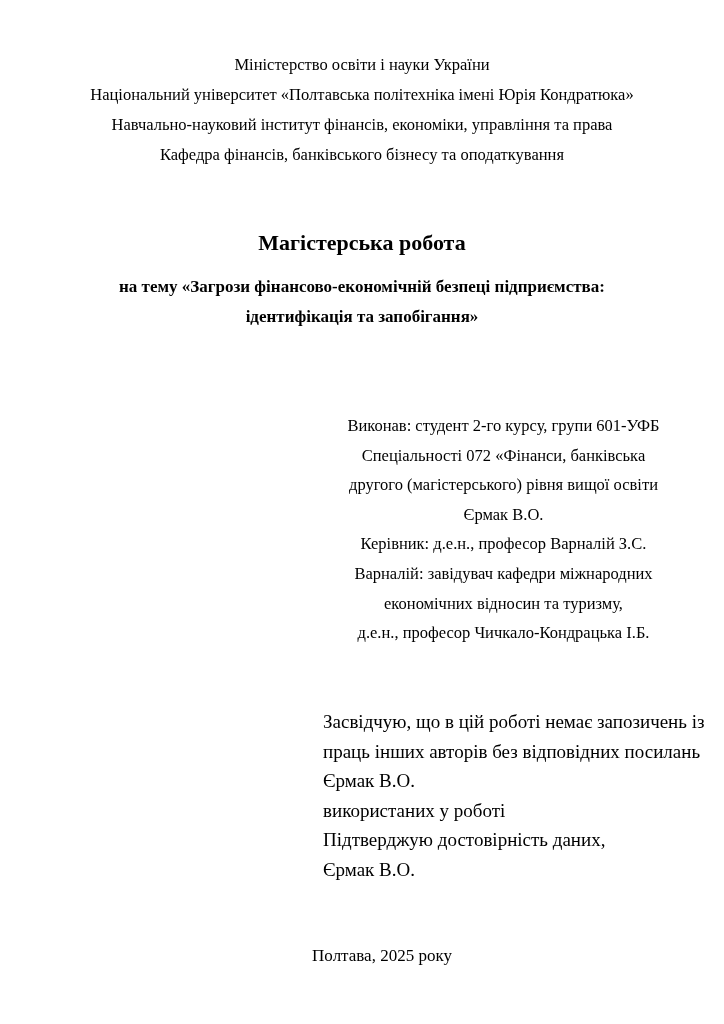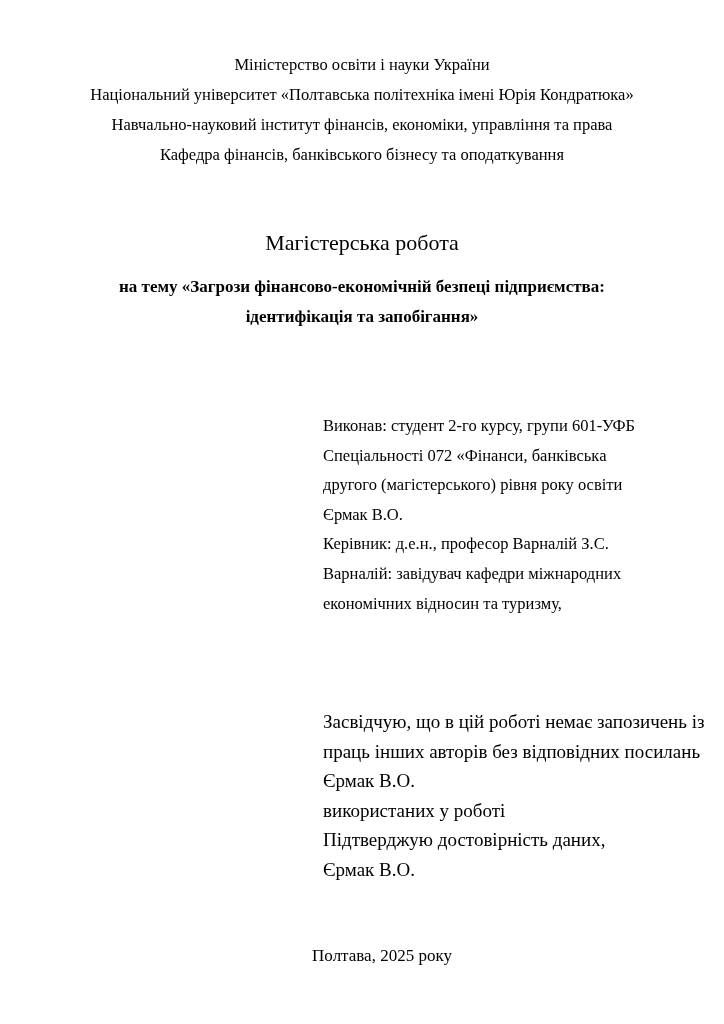--- a/index.html
+++ b/index.html
@@ -27,40 +27,40 @@
     right: 0;
     font-size: 16.5px;
     line-height: 30px;
   }
   .thesis-title {
     position: absolute;
     top: 228px;
     left: 0;
     right: 0;
     font-size: 22px;
-    font-weight: normal;
+    font-weight: bold;
     line-height: 30px;
   }
   .topic-block {
     position: absolute;
     top: 272px;
     left: 0;
     right: 0;
     font-size: 17px;
     font-weight: bold;
     line-height: 30px;
   }
   .details-block {
     position: absolute;
     top: 411px;
     left: 323px;
     right: 40px;
     font-size: 16.5px;
     line-height: 29.6px;
-    text-align: left;
+    text-align: center;
   }
   .declaration-block {
     position: absolute;
     top: 707px;
     left: 323px;
     right: 40px;
     font-size: 19px;
     line-height: 29.6px;
     text-align: left;
   }
@@ -92,25 +92,26 @@
   <div class="thesis-title centered">Магістерська робота</div>
 
   <div class="topic-block centered">
     <div class="line">на тему «Загрози фінансово-економічній безпеці підприємства:</div>
     <div class="line">ідентифікація та запобігання»</div>
   </div>
 
   <div class="details-block">
     <div class="line">Виконав: студент 2-го курсу, групи 601-УФБ</div>
     <div class="line">Спеціальності 072 «Фінанси, банківська</div>
-    <div class="line">другого (магістерського) рівня року освіти</div>
+    <div class="line">другого (магістерського) рівня вищої освіти</div>
     <div class="line">Єрмак В.О.</div>
     <div class="line">Керівник: д.е.н., професор Варналій З.С.</div>
     <div class="line">Варналій: завідувач кафедри міжнародних</div>
     <div class="line">економічних відносин та туризму,</div>
+    <div class="line">д.е.н., професор Чичкало-Кондрацька І.Б.</div>
   </div>
 
   <div class="declaration-block">
     <div class="line">Засвідчую, що в цій роботі немає запозичень із</div>
     <div class="line">праць інших авторів без відповідних посилань</div>
     <div class="line">Єрмак В.О.</div>
     <div class="line">використаних у роботі</div>
     <div class="line">Підтверджую достовірність даних,</div>
     <div class="line">Єрмак В.О.</div>
   </div>

